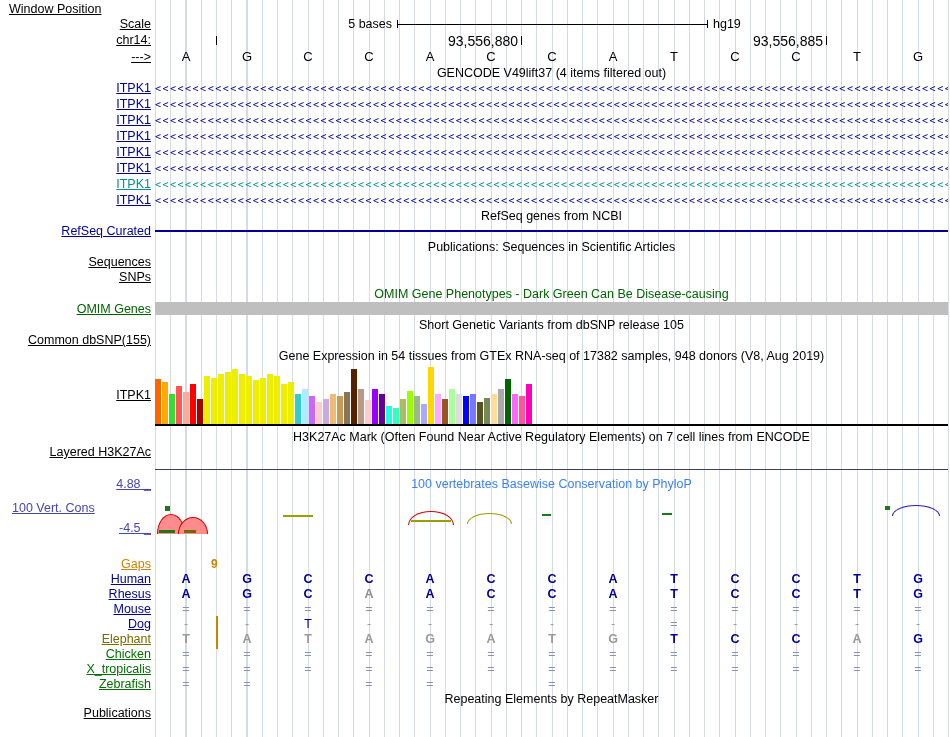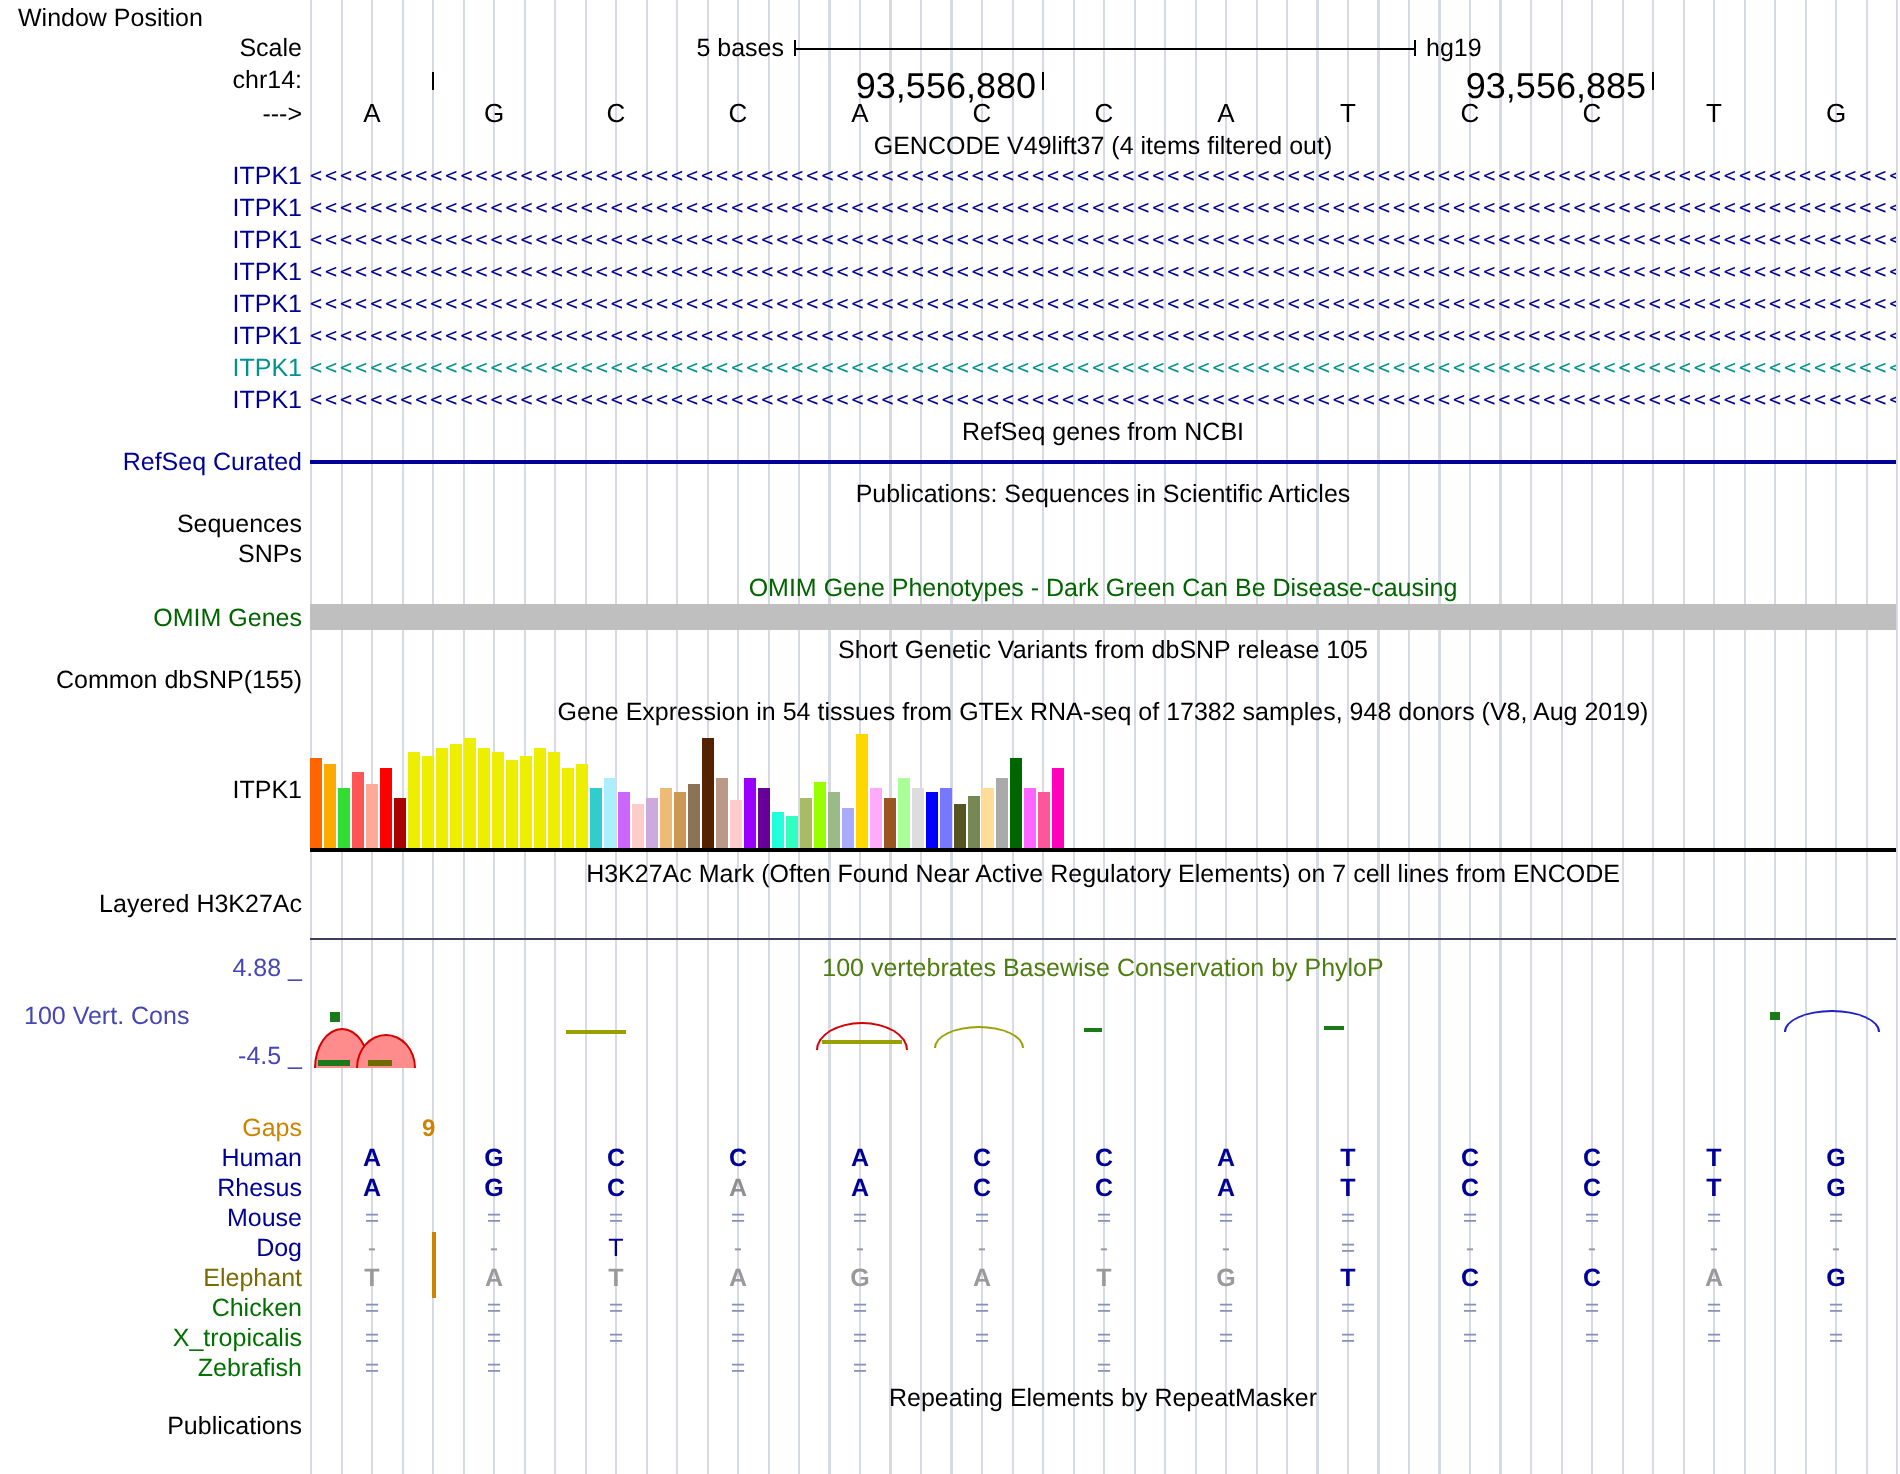--- a/index.html
+++ b/index.html
@@ -1,29 +1,29 @@
 <!DOCTYPE html>
 <html><head>
 <meta charset="utf-8">
 <style>
   html,body{margin:0;padding:0;background:#fff;}
   .stage{position:relative;width:950px;height:737px;background:#fff;overflow:hidden;
          font-family:"Liberation Sans",sans-serif;color:#000;}
   .gridlines{position:absolute;left:155px;top:0;width:794px;height:737px;
     background:repeating-linear-gradient(to right,#d6dae3 0,#d6dae3 1px,transparent 1px,transparent 15.25px);}
-  .lbl{position:absolute;font-size:12.5px;line-height:14px;white-space:nowrap;}
+  .lbl{position:absolute;font-size:12.5px;line-height:14px;white-space:nowrap;text-decoration:underline;}
   .lbl.r{right:799px;text-align:right;}
   .title{position:absolute;left:155px;width:793px;text-align:center;font-size:12.5px;line-height:14px;white-space:nowrap;}
   .winpos{position:absolute;left:155px;top:1px;width:793px;display:flex;justify-content:center;gap:26px;font-size:12.5px;}
   .scale-line{position:absolute;left:397px;top:24px;width:311px;height:1px;background:#000;}
   .scale-tick{position:absolute;top:20px;width:1px;height:8px;background:#000;}
   .scale-value{position:absolute;right:558px;top:17px;font-size:12.5px;}
   .hg19{position:absolute;left:713px;top:17px;font-size:12.5px;}
   .coord-tick{position:absolute;top:36px;width:1px;height:9px;background:#000;}
-  .coord-label{position:absolute;top:33px;font-size:18px;transform:translateX(-100%);white-space:nowrap;}
+  .coord-label{position:absolute;top:33px;font-size:14px;transform:translateX(-100%);white-space:nowrap;}
   .baserow{position:absolute;left:155px;top:49px;width:793px;height:15px;}
   .base{position:absolute;top:0;transform:translateX(-50%);font-size:13px;}
   .generow{position:absolute;left:155px;width:793px;height:15px;overflow:hidden;white-space:nowrap;
            font-family:"DejaVu Sans Mono",monospace;font-size:10px;line-height:15px;letter-spacing:1.5px;}
   .hline{position:absolute;left:155px;width:793px;}
   .omim-bar{position:absolute;left:155px;top:302px;width:793px;height:13px;background:#bfbfbf;}
   .gtex-bars{position:absolute;left:155px;top:365px;width:793px;height:59px;}
   .gbar{position:absolute;bottom:0;width:6px;}
   .arc{position:absolute;border:1.5px solid #000;border-bottom:none;box-sizing:border-box;
        border-radius:50% 50% 0 0 / 100% 100% 0 0;background:transparent;}
@@ -167,21 +167,21 @@
       <div class="gbar" style="left: 364px; height: 28px; background: rgb(255, 85, 153);"></div>
       <div class="gbar" style="left: 371px; height: 40px; background: rgb(255, 0, 187);"></div>
     </div>
   <div class="hline" style="top:424px;height:2px;background:#000"></div>
 
   <div class="title" style="top:430px">H3K27Ac Mark (Often Found Near Active Regulatory Elements) on 7 cell lines from ENCODE</div>
   <div class="lbl r" style="top:445px">Layered H3K27Ac</div>
   <div class="hline" style="top:469px;height:1px;background:#3d3d5c"></div>
 
   <div class="lbl r" style="top:477px;color:#4646b4">4.88 _</div>
-  <div class="title" style="top:477px;color:#4d7c0f">100 vertebrates Basewise Conservation by PhyloP</div>
+  <div class="title" style="top:477px;color:#3b82f6">100 vertebrates Basewise Conservation by PhyloP</div>
   <div class="lbl" style="left:12px;top:501px;color:#4646b4">100 Vert. Cons</div>
   <div class="lbl r" style="top:521px;color:#4646b4">-4.5 _</div>
   <div id="cons-marks">
       <div class="arc" style="left: 157px; top: 514px; width: 28px; height: 20px; border-color: rgb(212, 0, 0); background: rgb(255, 140, 140);"></div>
       <div class="arc" style="left: 178px; top: 517px; width: 30px; height: 17px; border-color: rgb(212, 0, 0); background: rgb(255, 140, 140);"></div>
       <div class="crect" style="left: 159px; top: 530px; width: 16px; height: 3px; background: rgb(26, 122, 26);"></div>
       <div class="crect" style="left: 184px; top: 530px; width: 12px; height: 3px; background: rgb(107, 107, 0);"></div>
       <div class="crect" style="left: 165px; top: 506px; width: 5px; height: 5px; background: rgb(26, 122, 26);"></div>
       <div class="crect" style="left: 283px; top: 515px; width: 30px; height: 2px; background: rgb(154, 160, 0);"></div>
       <div class="arc" style="left: 408px; top: 511px; width: 46px; height: 14px; border-color: rgb(212, 0, 0);"></div>

